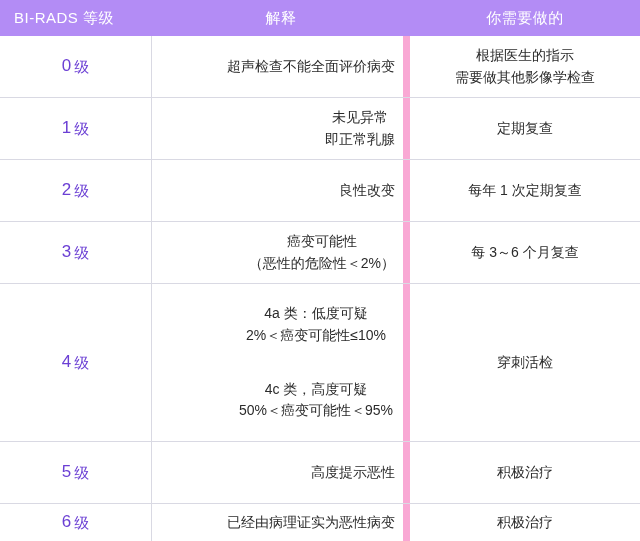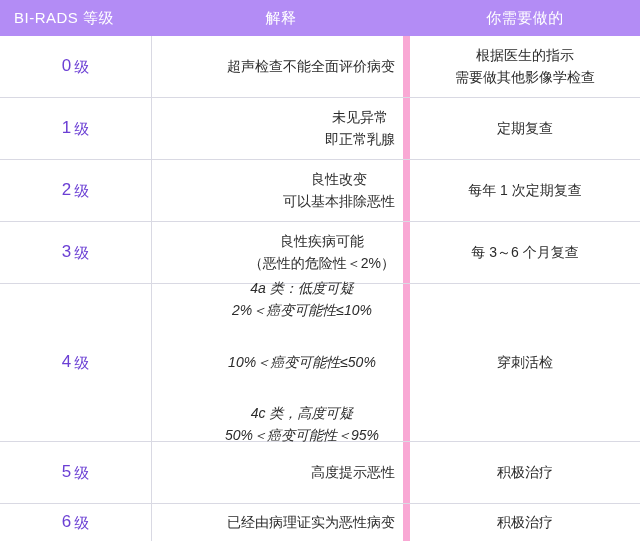--- a/index.html
+++ b/index.html
@@ -86,23 +86,22 @@
     margin-right: 3px;
     color: #6b3fd4;
   }
   .multiline {
     display: flex;
     flex-direction: column;
     align-items: center;
     justify-content: center;
   }
   .sub-block {
-    margin: 16px;
+    margin: 2px;
     padding: 0;
-    font-style: italic;
   }
   .sub-block + .sub-block {
     margin-top: 14px;
   }
   .line {
     white-space: nowrap;
   }
   .r0 { height: 62px; flex: 0 0 62px; }
   .r1 { height: 62px; flex: 0 0 62px; }
   .r2 { height: 62px; flex: 0 0 62px; }
@@ -159,38 +158,37 @@
   </div>
 
   <div class="body-row r2">
     <div class="cell grade col-grade">
       <span class="grade-num">2</span>
       <span>级</span>
     </div>
     <div class="cell expl col-expl">
       <div class="multiline">
         <div class="line">良性改变</div>
-        <div class="line">可以基本排除恶性</div>
       </div>
     </div>
     <div class="cell col-todo">
       <div class="multiline">
         <div class="line">每年 1 次定期复查</div>
       </div>
     </div>
   </div>
 
   <div class="body-row r3">
     <div class="cell grade col-grade">
       <span class="grade-num">3</span>
       <span>级</span>
     </div>
     <div class="cell expl col-expl">
       <div class="multiline">
-        <div class="line">良性疾病可能</div>
+        <div class="line">癌变可能性</div>
         <div class="line">（恶性的危险性＜2%）</div>
       </div>
     </div>
     <div class="cell col-todo">
       <div class="multiline">
         <div class="line">每 3～6 个月复查</div>
       </div>
     </div>
   </div>
 
@@ -199,21 +197,20 @@
       <span class="grade-num">4</span>
       <span>级</span>
     </div>
     <div class="cell expl col-expl">
       <div class="multiline">
         <div class="sub-block">
           <div class="line">4a 类：低度可疑</div>
           <div class="line">2%＜癌变可能性≤10%</div>
         </div>
         <div class="sub-block">
-          <div class="line">10%＜癌变可能性≤50%</div>
         </div>
         <div class="sub-block">
           <div class="line">4c 类，高度可疑</div>
           <div class="line">50%＜癌变可能性＜95%</div>
         </div>
       </div>
     </div>
     <div class="cell col-todo">
       <div class="multiline">
         <div class="line">穿刺活检</div>

